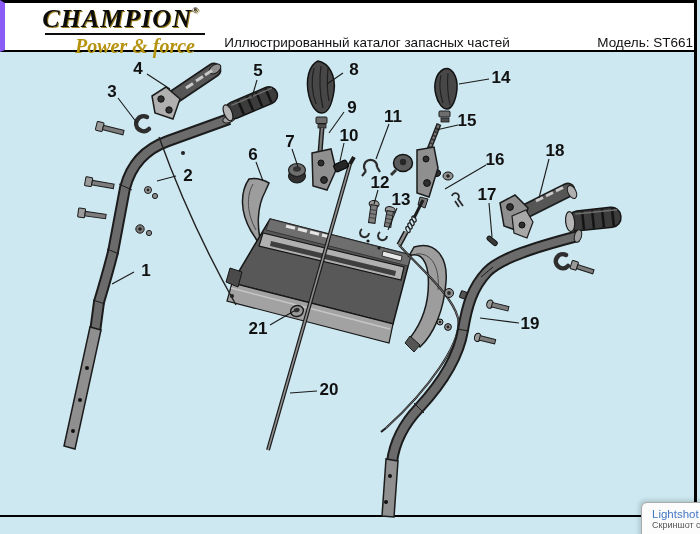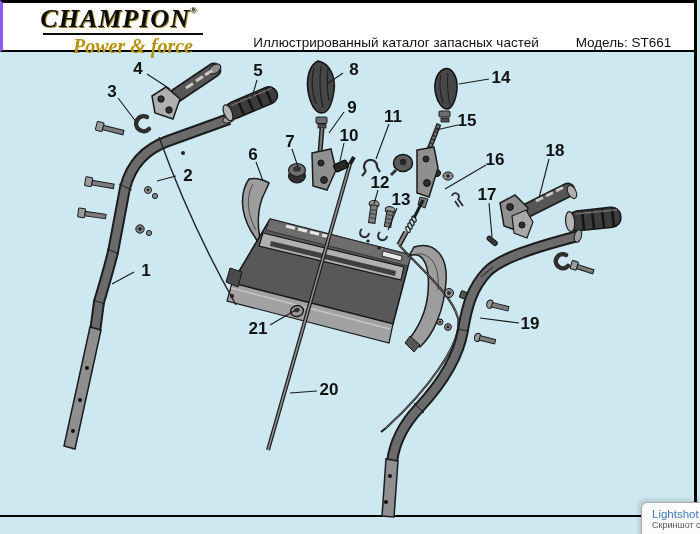--- a/index.html
+++ b/index.html
@@ -1,31 +1,31 @@
 <!DOCTYPE html>
 <html><head>
 <meta charset="utf-8">
 <style>
   html,body{margin:0;padding:0;background:#cde8f1;}
   .page{position:relative;width:700px;height:534px;background:#cde8f1;overflow:hidden;
         font-family:"Liberation Sans",sans-serif;}
   .header{position:absolute;left:0;top:0;width:692px;height:47px;background:#ffffff;
-          border-top:3px solid #000;border-left:3px solid #8b5cf6;border-bottom:2px solid #000;}
+          border-top:3px solid #000;border-left:5px solid #8b5cf6;border-bottom:2px solid #000;}
   .right-border{position:absolute;left:694px;top:0;width:3px;height:517px;background:#000;}
   .bottom-border{position:absolute;left:0;top:515px;width:697px;height:2px;background:#000;}
   .logo{position:absolute;left:26px;top:3px;width:180px;text-align:center;line-height:1;}
   .brand{font-family:"Liberation Serif",serif;font-style:italic;font-weight:bold;
          font-size:26px;letter-spacing:1px;color:#0c0c0c;text-shadow:1px 1px 0 #9c7f1e;}
   .reg{font-size:9px;vertical-align:top;font-style:normal;}
   .brand-rule{height:2px;background:#0c0c0c;margin:1px 6px 0 14px;}
   .tagline{font-family:"Liberation Serif",serif;font-style:italic;font-weight:bold;
            font-size:20px;color:#b5930f;text-align:right;padding-right:16px;margin-top:1px;}
-  .title{position:absolute;left:223px;top:32px;width:340px;text-align:center;
+  .title{position:absolute;left:192px;top:32px;width:340px;text-align:center;
          font-size:13.5px;color:#111;}
-  .model{position:absolute;left:553px;top:32px;width:135px;text-align:center;
+  .model{position:absolute;left:553px;top:32px;width:135px;text-align:right;
          font-size:13.5px;color:#111;}
   .diagram{position:absolute;left:0;top:0;}
   .lbl{font-family:"Liberation Sans",sans-serif;font-size:17px;font-weight:bold;
        fill:#111;text-anchor:middle;}
   .lead{stroke:#1a1a1a;stroke-width:1.1;fill:none;}
   .lightshot{position:absolute;left:641px;top:502px;width:70px;height:40px;background:#fcfcfc;
              border:1px solid #a9a9a9;border-radius:6px 0 0 0;box-sizing:border-box;
              padding:5px 0 0 10px;box-shadow:-2px -2px 4px rgba(0,0,0,0.15);}
   .ls-title{color:#4477c4;font-size:11.5px;}
   .ls-msg{color:#555;font-size:9px;white-space:nowrap;}

